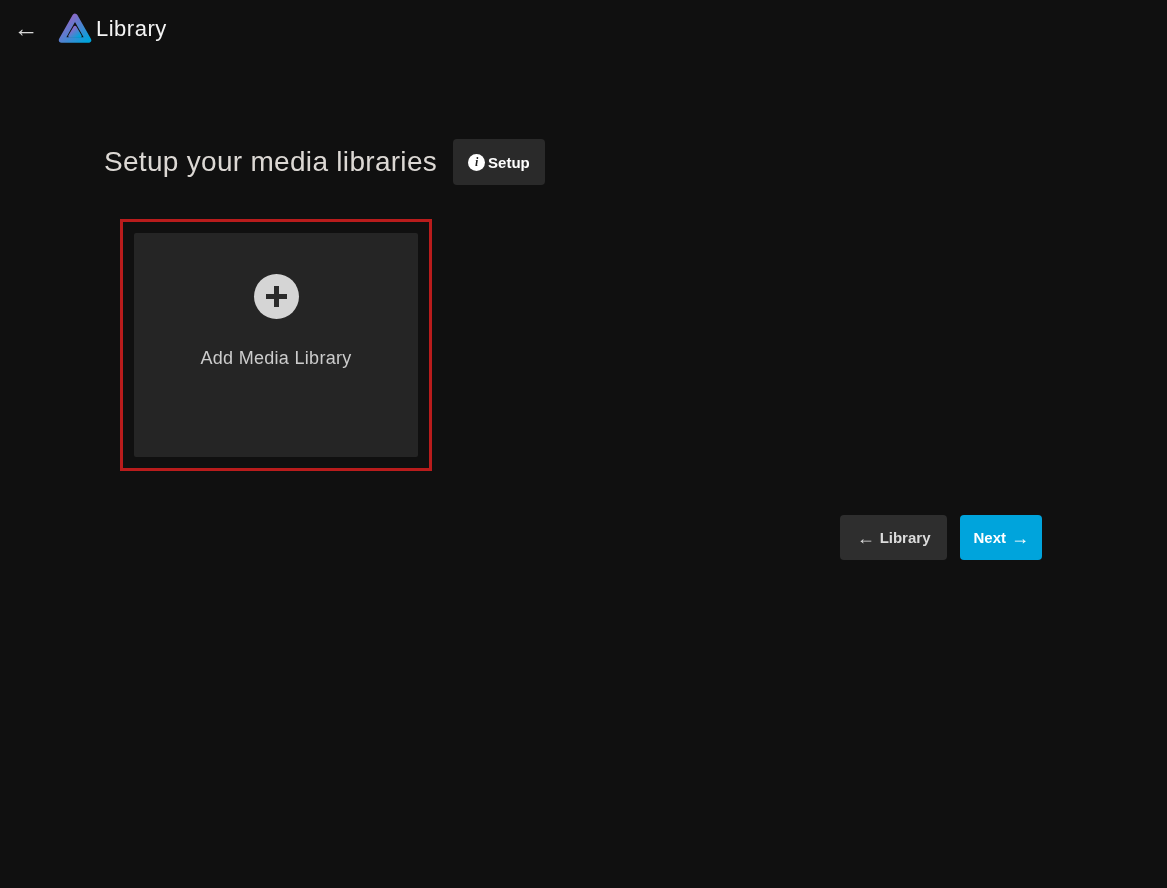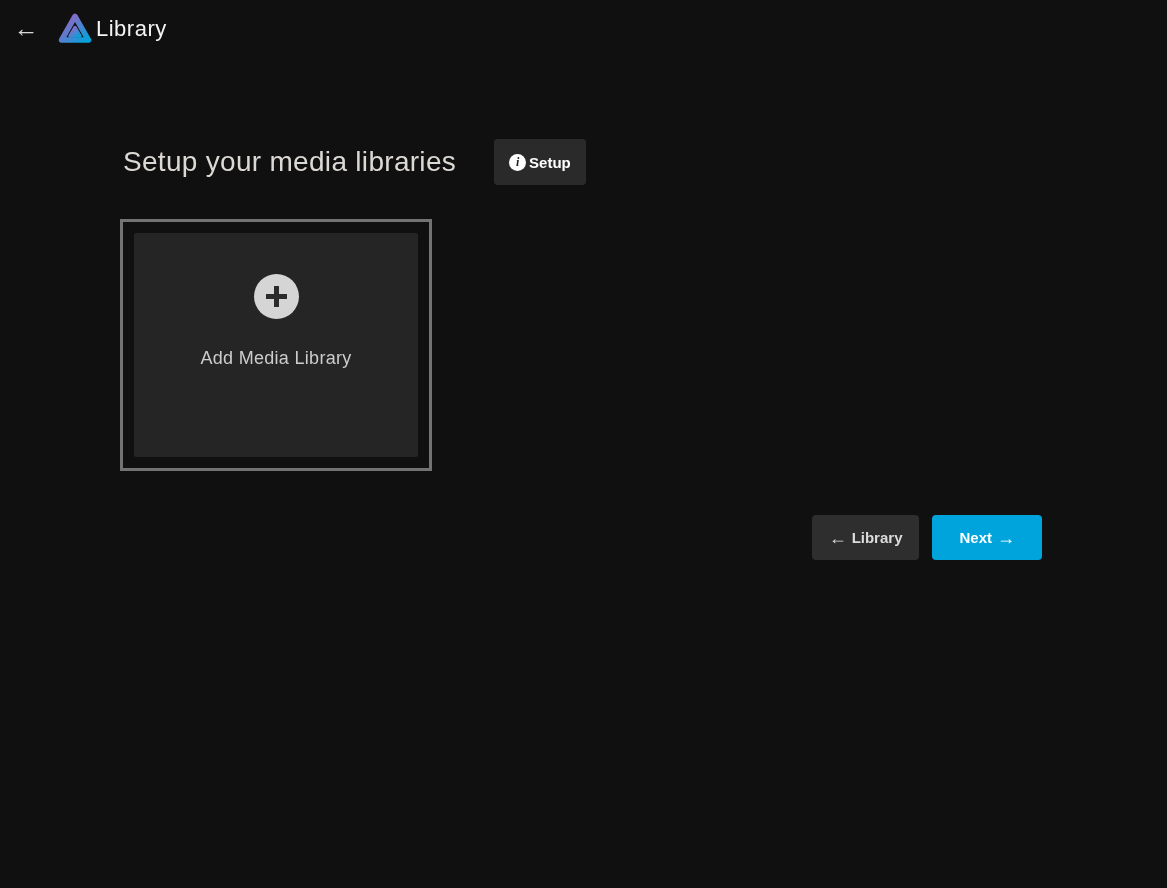--- a/index.html
+++ b/index.html
@@ -23,22 +23,22 @@
     cursor: pointer; font-family: inherit;
   }
   .logo-svg { position: absolute; left: 56px; top: 10px; }
   .app-name {
     position: absolute; left: 96px; top: 16px;
     font-size: 22px; color: #f4f4f4; letter-spacing: 0.5px;
   }
 
   
   .title-row {
-    position: absolute; left: 123px; top: 139px;
-    display: flex; align-items: center; gap: 38px;
+    position: absolute; left: 104px; top: 139px;
+    display: flex; align-items: center; gap: 16px;
   }
   .page-title {
     margin: 0; font-size: 28px; font-weight: 400;
     color: #dcd8d4; letter-spacing: 0.3px;
   }
   .help-button {
     display: inline-flex; align-items: center; gap: 3px;
     background: #2a2a2a; color: #ffffff;
     border: none; border-radius: 4px;
     height: 46px; padding: 0 15px;
@@ -51,21 +51,21 @@
     display: inline-flex; align-items: center; justify-content: center;
     font-size: 12px; font-weight: 700;
     font-family: "Liberation Serif", serif; font-style: italic;
   }
 
   
   .card-focus-frame {
     position: absolute; left: 120px; top: 219px;
     width: 284px; height: 224px;
     padding: 11px;
-    border: 3px solid #737373;
+    border: 3px solid #b91c1c;
     background: transparent;
   }
   .add-card {
     width: 100%; height: 100%;
     background: #252525; border-radius: 2px;
     display: flex; flex-direction: column; align-items: center;
     cursor: pointer;
   }
   .plus-circle {
     margin-top: 41px;
@@ -85,21 +85,21 @@
   }
   .btn {
     display: inline-flex; align-items: center; justify-content: center;
     gap: 5px; height: 45px;
     border: none; border-radius: 4px;
     font-weight: 700; font-size: 15px;
     cursor: pointer; font-family: inherit;
   }
   .btn .arrow-glyph { font-size: 18px; line-height: 1; }
   .btn-previous { background: #2e2e2e; color: #dcdcdc; padding: 0 17px; }
-  .btn-next     { background: #00a4dc; color: #ffffff; padding: 0 27px; }
+  .btn-next     { background: #00a4dc; color: #ffffff; padding: 0 13px; }
 </style>
 </head>
 <body>
 
 <div class="header">
   <button class="back-button">
     <span>←</span>
   </button>
 
   <svg class="logo-svg" width="38" height="38" viewBox="0 0 48 48" aria-hidden="true">

